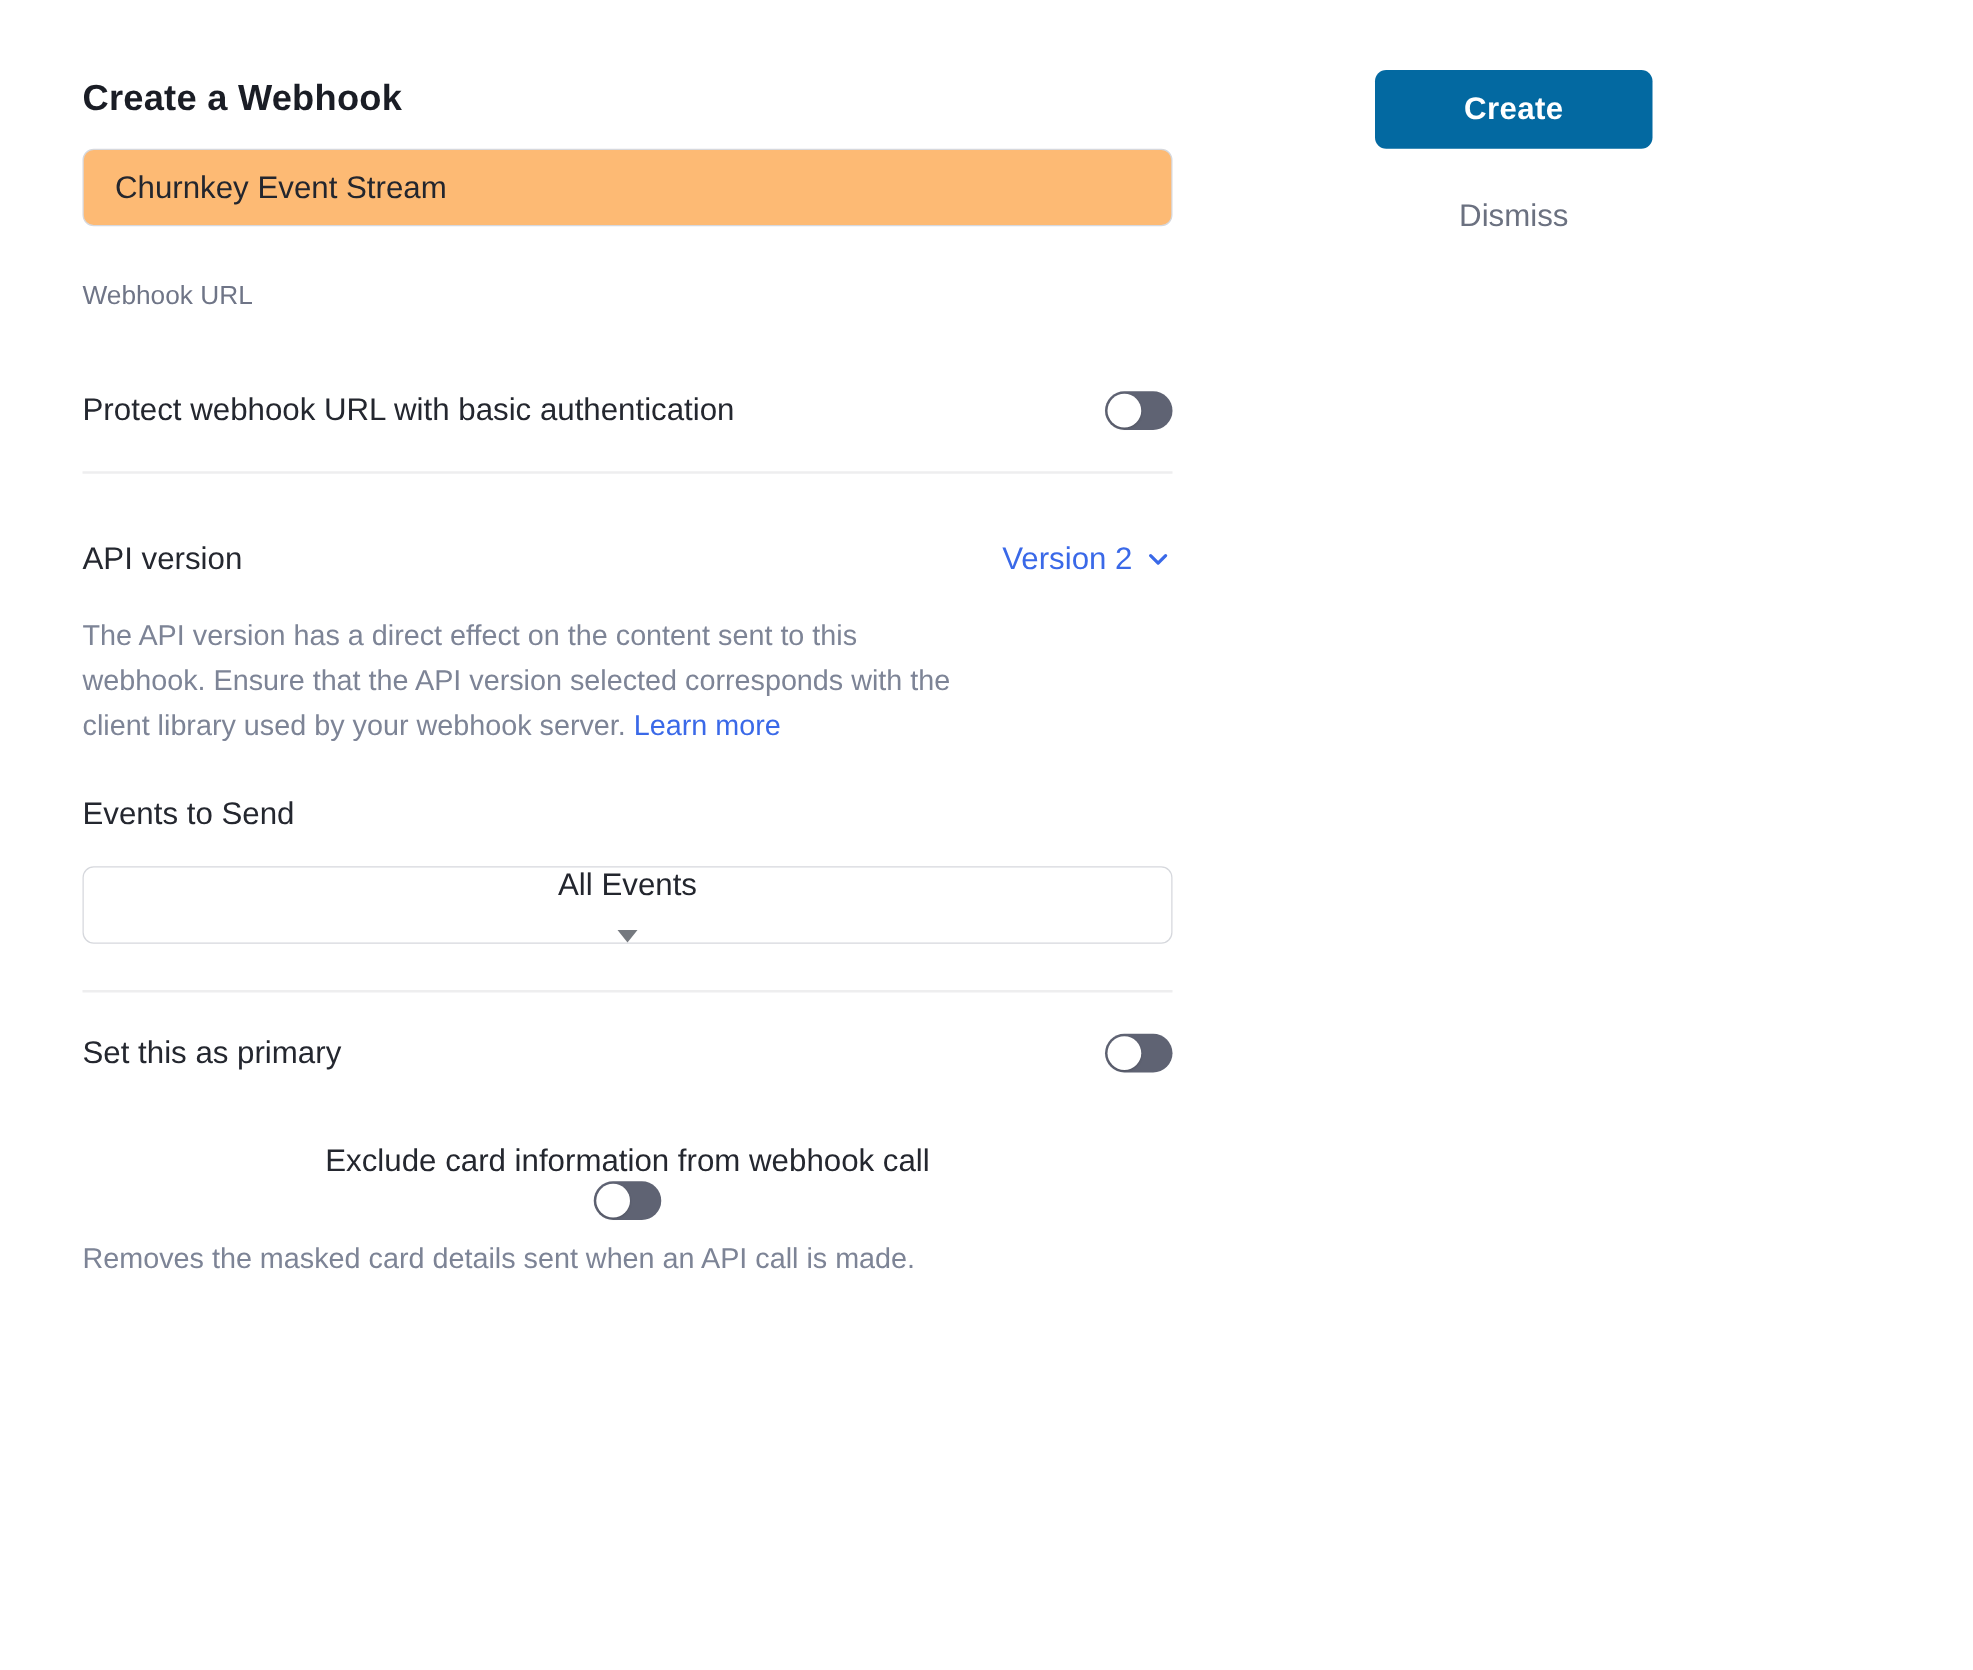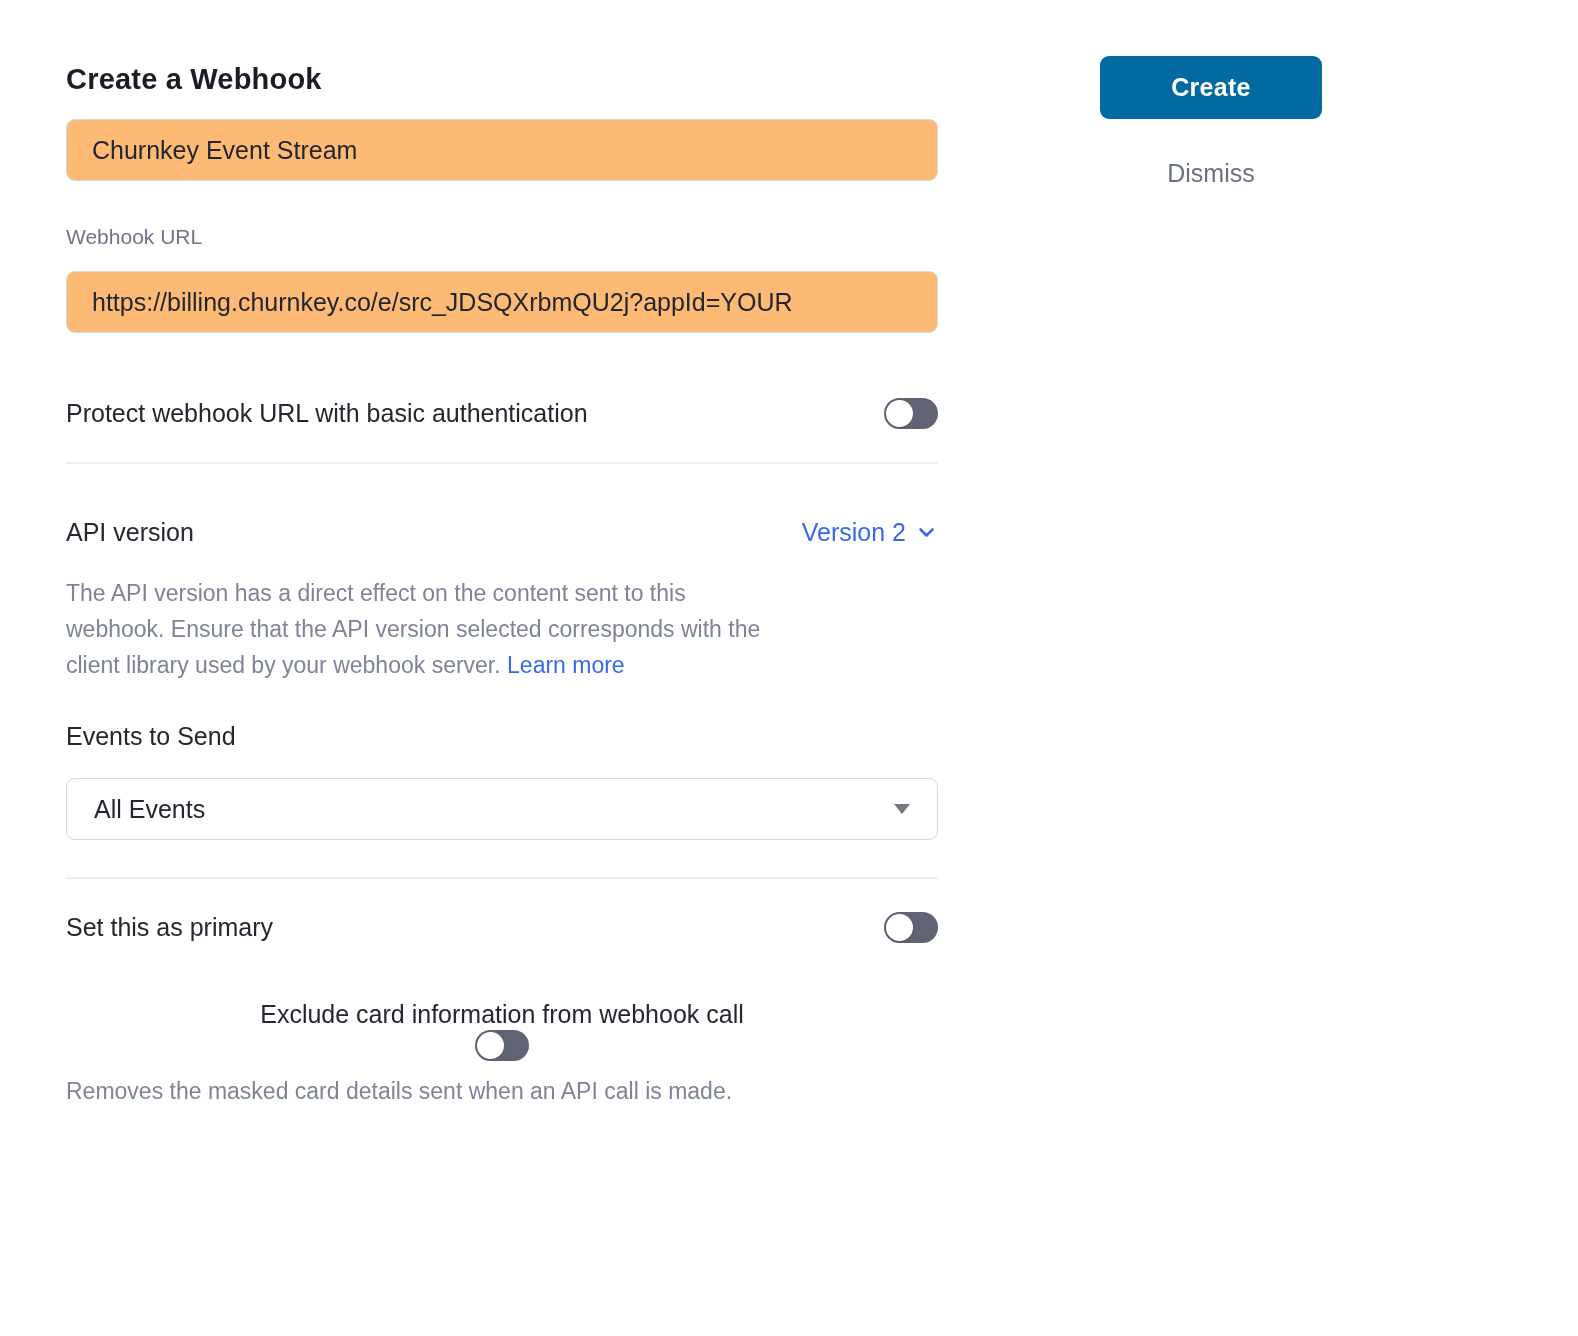--- a/index.html
+++ b/index.html
@@ -148,20 +148,21 @@
     width: 100%;
     height: 62px;
     border: 1.5px solid #d6d8dd;
     border-radius: 9px;
     padding: 0 27px;
     display: flex;
     align-items: center;
     justify-content: space-between;
     cursor: pointer;
     background: #ffffff;
+    flex-direction: column;
   }
   .select-value {
     font-size: 25px;
     color: #23262e;
   }
   .select-caret {
     width: 0;
     height: 0;
     border-left: 8px solid transparent;
     border-right: 8px solid transparent;
@@ -202,21 +203,20 @@
 </head>
 <body>
 
 <div class="form-col">
 
   <h1 class="page-title">Create a Webhook</h1>
 
   <input class="text-input" type="text" value="Churnkey Event Stream" style="">
 
   <label class="field-label url">Webhook URL</label>
-  <input class="text-input" type="text" value="https://billing.churnkey.co/e/src_JDSQXrbmQU2j?appId=YOUR" style="">
 
   <div class="toggle-row first">
     <span class="toggle-label">Protect webhook URL with basic authentication</span>
     <div class="toggle" role="switch" aria-checked="false">
       <div class="toggle-knob"></div>
     </div>
   </div>
 
   <hr class="divider">
 

